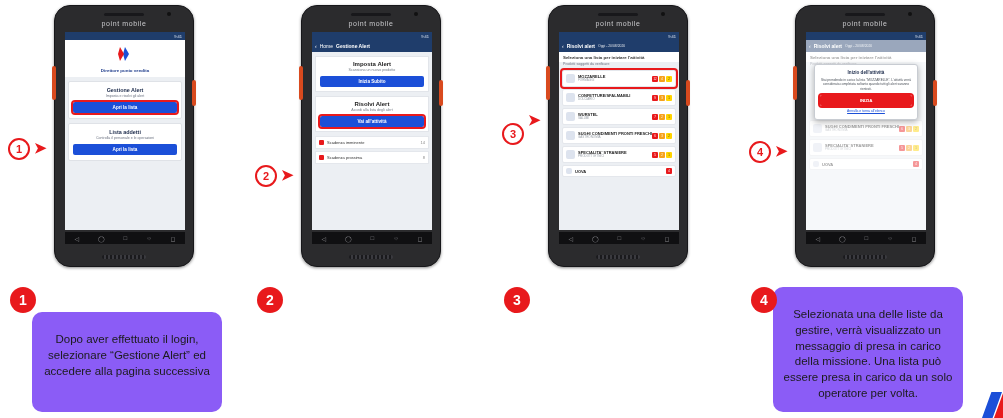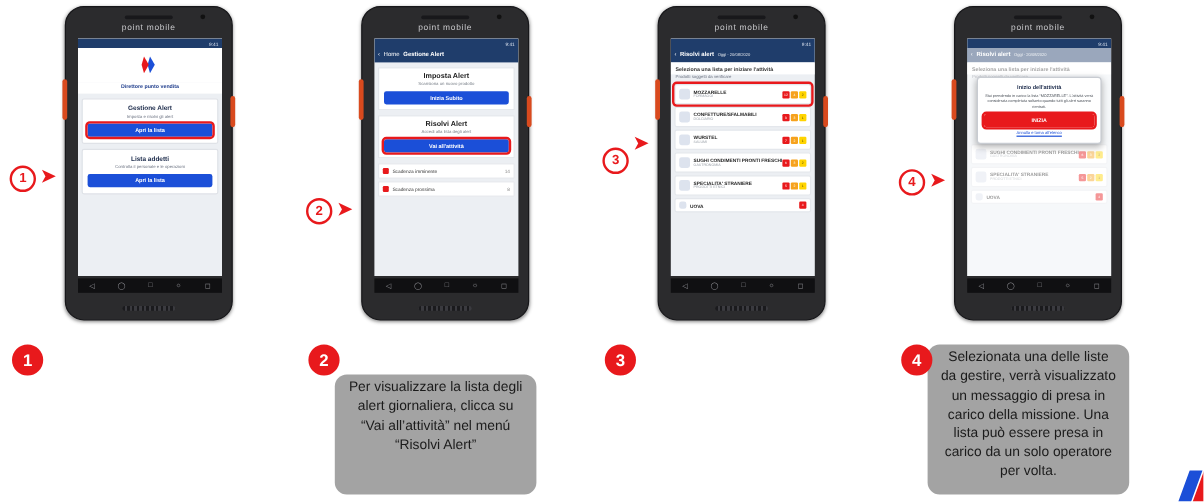--- a/index.html
+++ b/index.html
@@ -198,24 +198,24 @@
   .arrow {
     position:absolute;
     color:#e8191c; font-size:15px; font-weight:bold; line-height:1;
   }
 
   
   .cap {
     position:absolute;
     bottom:6px;
     left:26px;
-    width:168px;
-    background:#a3a3a3;
+    width:190px;
+    background:#8b5cf6;
     border-radius:10px;
-    padding:4px 10px 10px;
+    padding:20px 10px 10px;
     min-height:100px;
   }
   .cap p {
     margin:0; font-size:11.5px; color:#1b1b1b; text-align:center; line-height:1.38;
   }
   .cap-num {
     position:absolute;
     left:4px; bottom:105px;
     width:26px; height:26px; border-radius:50%;
     background:#e8191c; color:#fff;
@@ -280,20 +280,23 @@
         <i>☼</i>
         <i>◻</i>
       </div>
       <div class="grill"></div>
     </div>
 
     <div class="mark" style="left:2px; top:138px;">1</div>
     <div class="arrow" style="left:28px; top:140px;">➤</div>
 
     <div class="cap-num">1</div>
+    <div class="cap">
+      <p>Dopo aver effettuato il login, selezionare “Gestione Alert” ed accedere alla  pagina successiva</p>
+    </div>
   </div>
 
   <div class="step-col c2">
     <div class="phone">
       <div class="phone-top">
         <div class="speaker"></div>
         <div class="cam"></div>
         <div class="brand">point mobile</div>
       </div>
 
@@ -341,23 +344,20 @@
         <i>☼</i>
         <i>◻</i>
       </div>
       <div class="grill"></div>
     </div>
 
     <div class="mark" style="left:2px; top:165px;">2</div>
     <div class="arrow" style="left:28px; top:167px;">➤</div>
 
     <div class="cap-num">2</div>
-    <div class="cap">
-      <p>Per visualizzare  la lista degli alert giornaliera, clicca su “Vai all’attività”  nel menú “Risolvi Alert”</p>
-    </div>
   </div>
 
   <div class="step-col c3">
     <div class="phone">
       <div class="phone-top">
         <div class="speaker"></div>
         <div class="cam"></div>
         <div class="brand">point mobile</div>
       </div>
 

